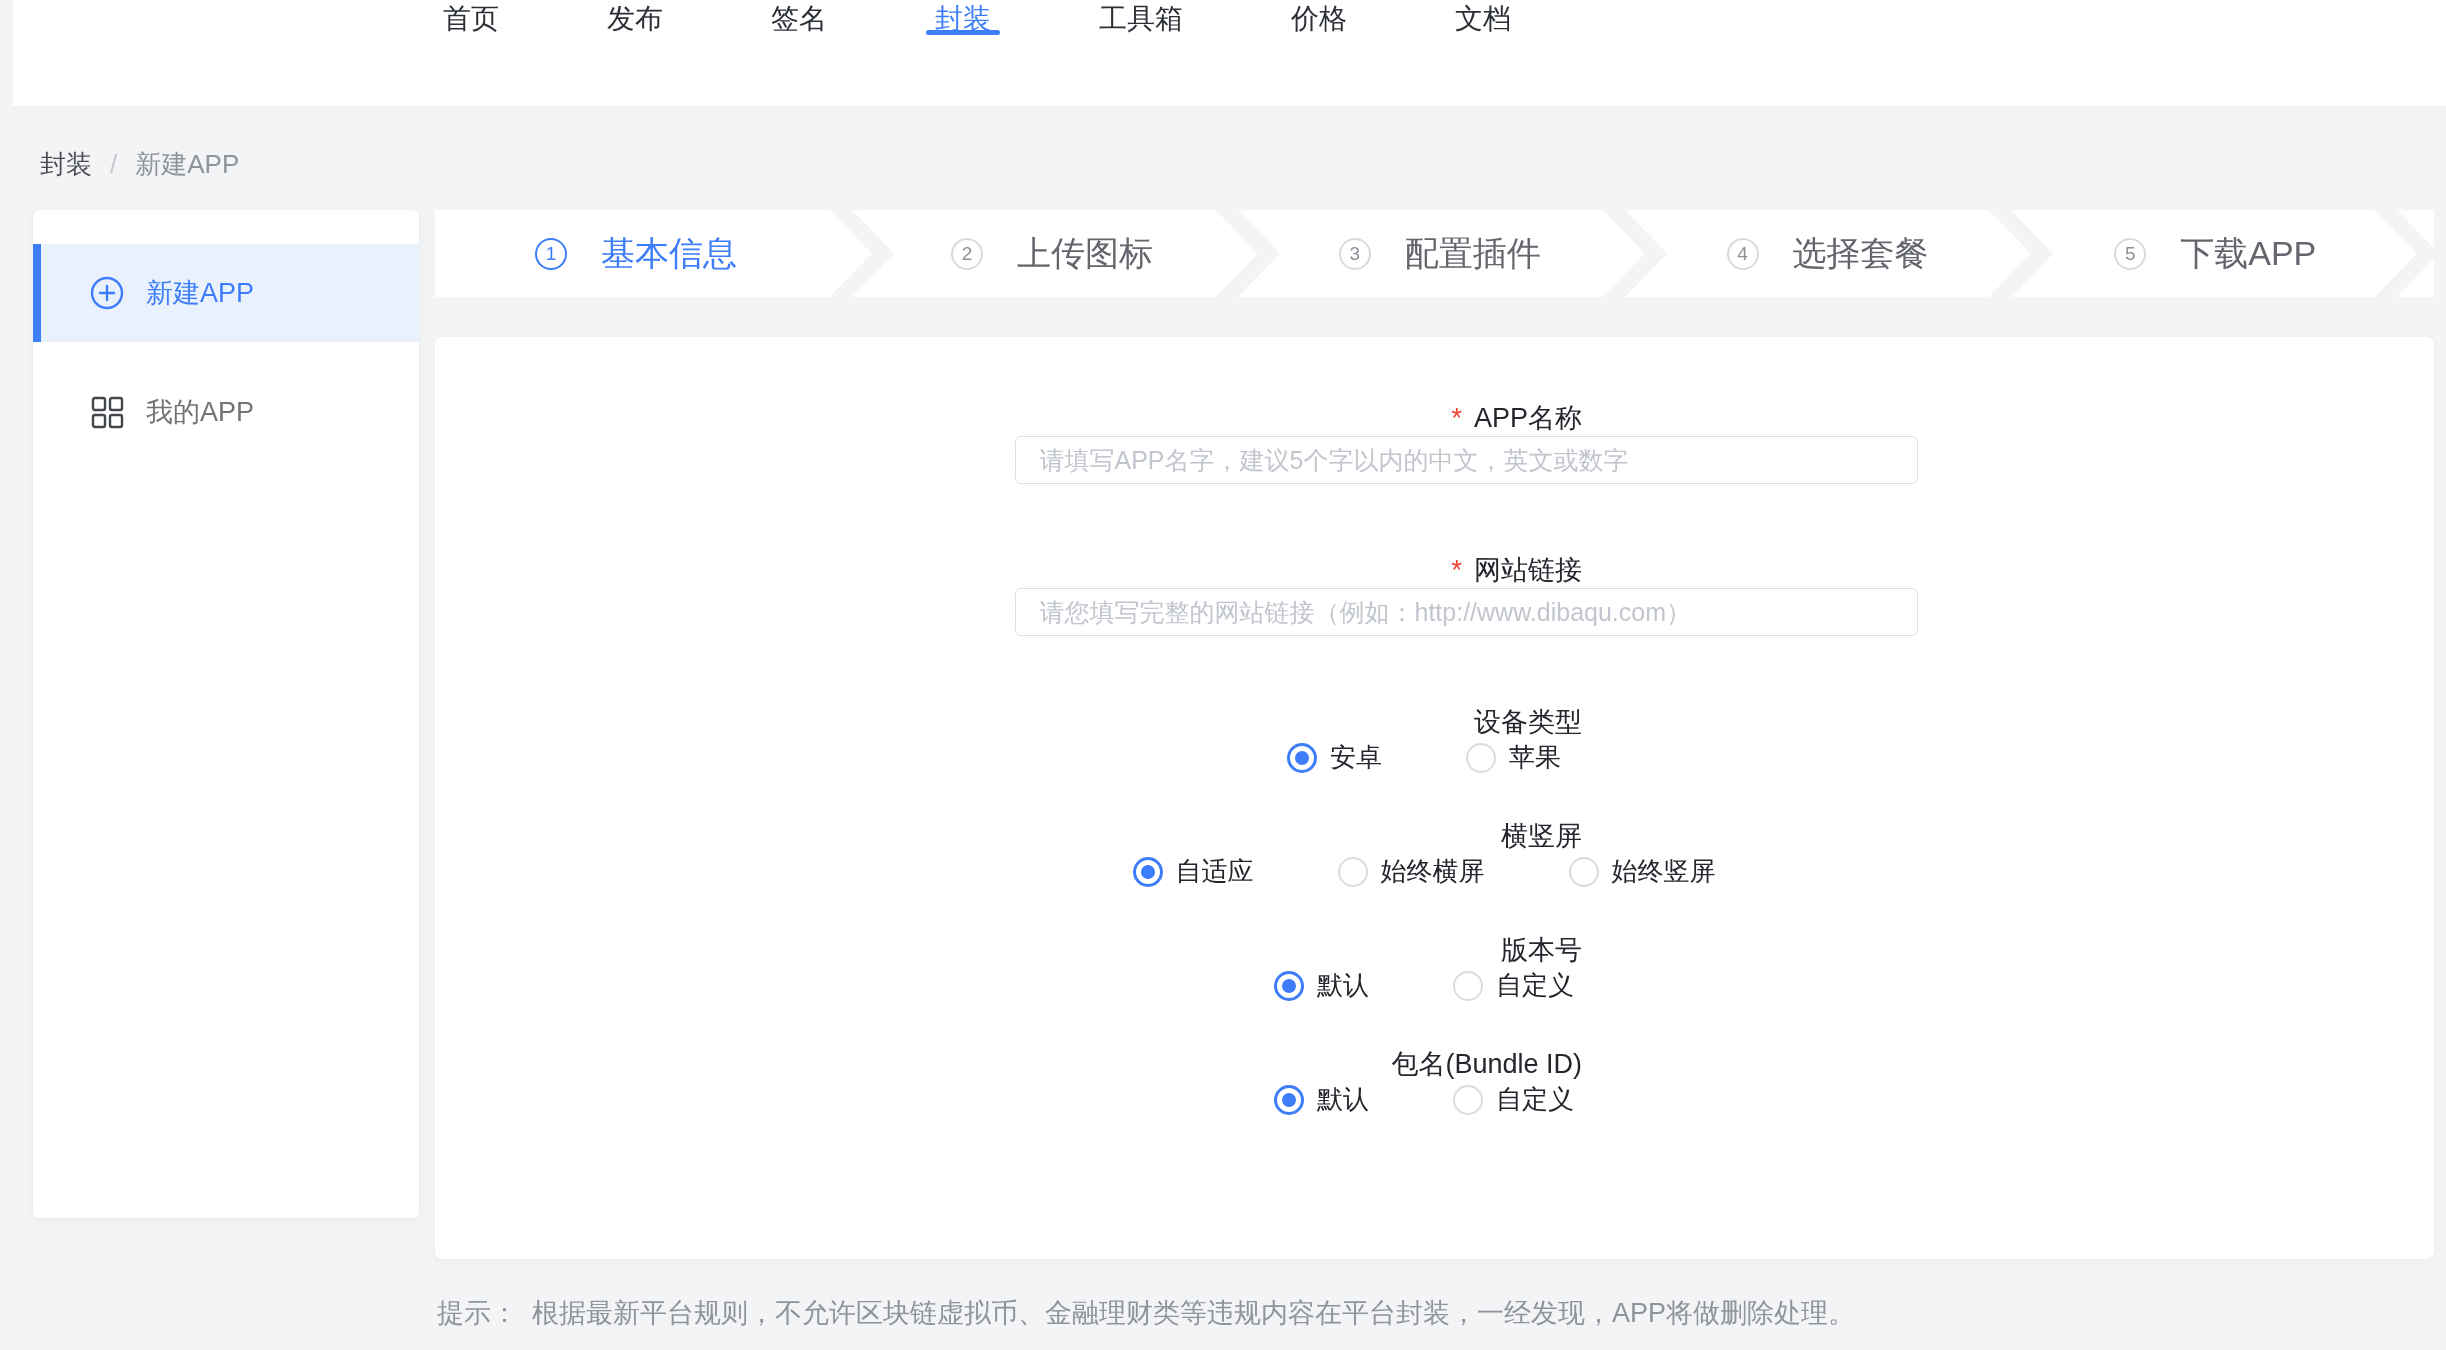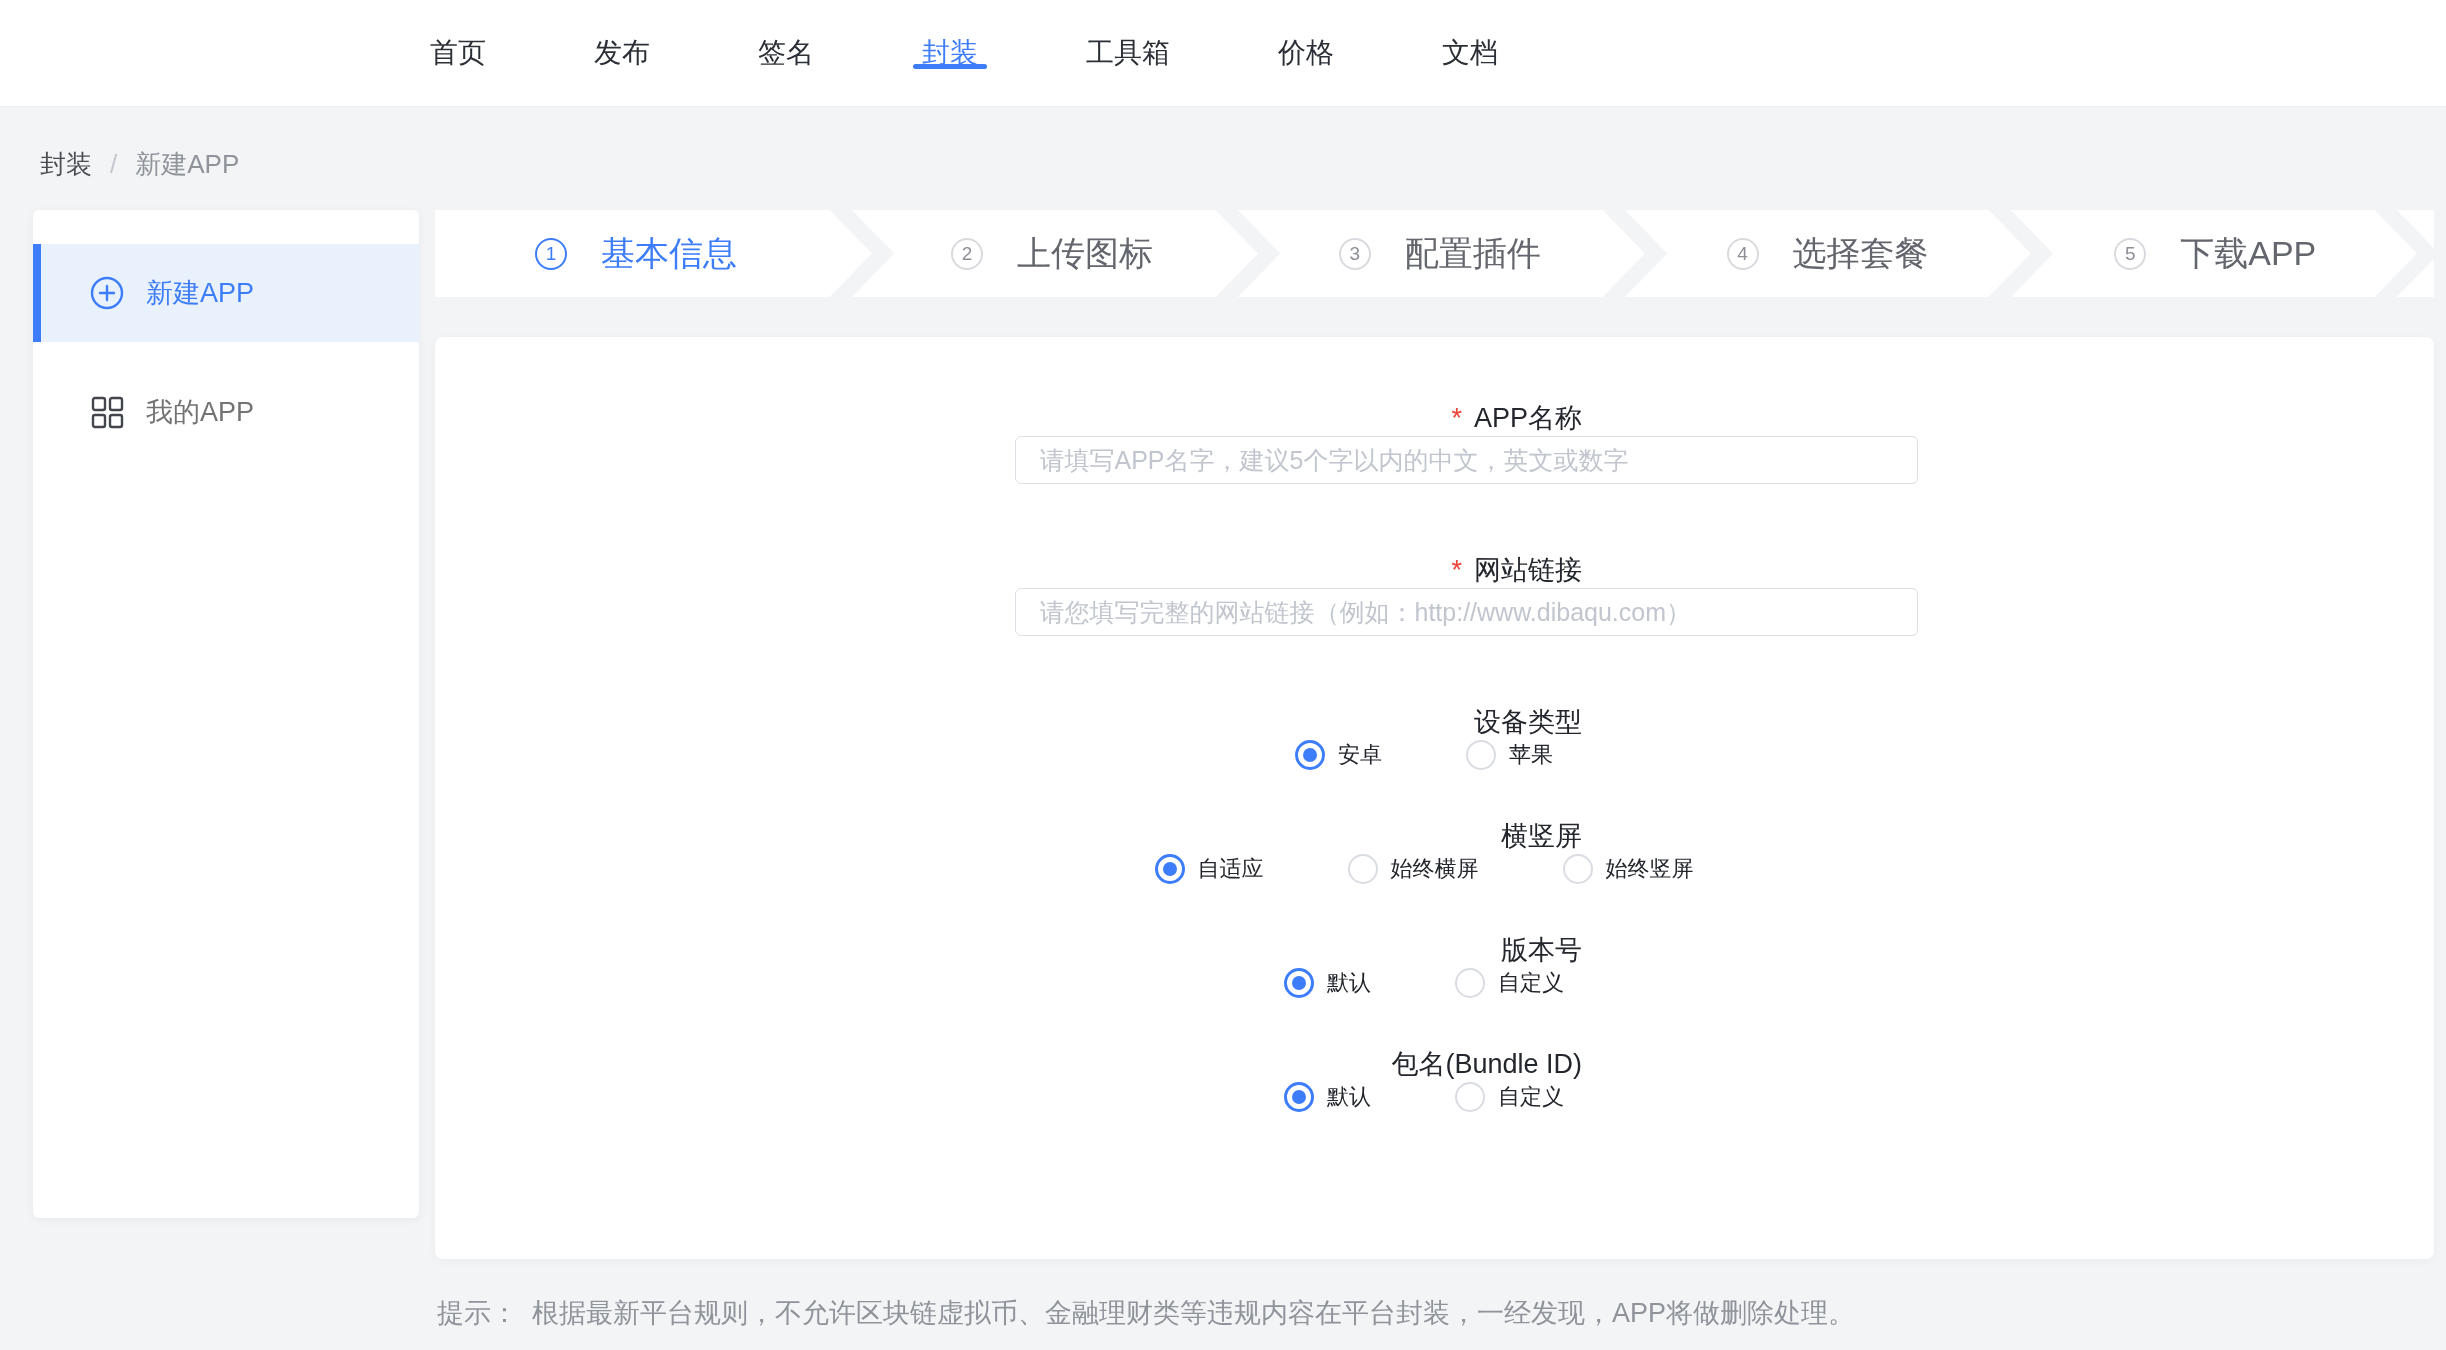--- a/index.html
+++ b/index.html
@@ -6,21 +6,21 @@
   html,body { width:2446px; height:1350px; }
   body {
     background:#f3f4f6;
     font-family:"Liberation Sans","DejaVu Sans",sans-serif;
     color:#2b2f36;
     overflow:hidden;
   }
   
   .header {
     height:107px; background:#fff; border-bottom:1px solid #ebedf0;
-    display:flex; align-items:center; padding-left:430px;
+    display:flex; align-items:flex-start; padding-left:430px;margin-left:13px;
   }
   .nav { display:flex; gap:108px; }
   .nav-item {
     position:relative; display:flex; align-items:center;
     font-size:28px; color:#2b2f36; cursor:pointer; white-space:nowrap;
   }
   .nav-item.active { color:#3d7dfa; }
   .nav-underline {
     position:absolute; left:-9px; right:-9px; bottom:3px; height:5px;
     background:#3d7dfa; border-radius:3px;
@@ -89,21 +89,21 @@
   .radio-circle {
     width:30px; height:30px; border-radius:50%; border:2px solid #d9dce1;
     background:#fff; flex:none; position:relative;
   }
   .radio-opt.on .radio-circle { border:3px solid #3d7dfa; }
   .radio-dot {
     position:absolute; left:50%; top:50%; width:14px; height:14px; margin:-7px 0 0 -7px;
     border-radius:50%; background:#3d7dfa; display:none;
   }
   .radio-opt.on .radio-dot { display:block; }
-  .radio-label { margin-left:13px; font-size:22px; color:#23262c; white-space:nowrap; }
+  .radio-label { margin-left:13px; font-size:26px; color:#23262c; white-space:nowrap; }
   .btn-row { margin-left:358px; margin-top:0; }
   .next-btn {
     width:279px; height:68px; background:#eaebec; color:#c4c6c9; font-size:27px;
     border:none; border-radius:8px; cursor:not-allowed;
     font-family:"Liberation Sans","DejaVu Sans",sans-serif;
   }
   .hint { margin:36px 0 0 2px; font-size:27px; color:#8f939a; display:flex;text-align:center; }
   .hint-prefix { margin-right:14px; }
 </style>
 </head>

